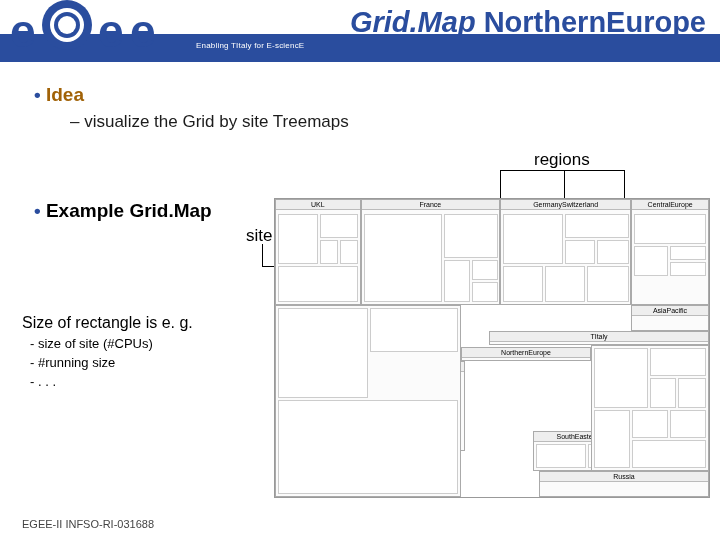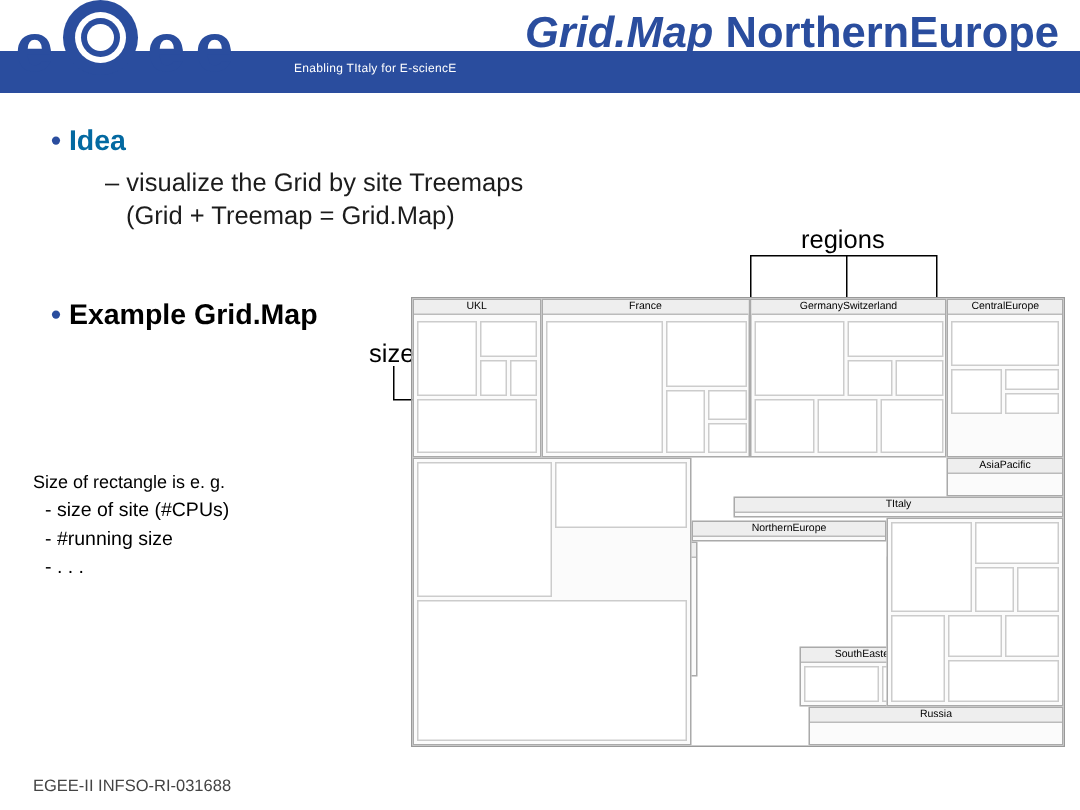--- a/index.html
+++ b/index.html
@@ -34,36 +34,36 @@
   .logo-g  { position:absolute; left:30px; top:-4px; }
   .ring1 { position:absolute; left:2px; top:2px; width:50px; height:50px; border-radius:50%; background:#2a4d9e; }
   .ring2 { position:absolute; left:10px; top:10px; width:34px; height:34px; border-radius:50%; background:#fff; }
   .ring3 { position:absolute; left:14px; top:14px; width:26px; height:26px; border-radius:50%; background:#2a4d9e; }
   .ring4 { position:absolute; left:18px; top:18px; width:18px; height:18px; border-radius:50%; background:#fff; }
   .logo-e2 { left: 88px; top: 2px; font-size: 46px; }
   .logo-e3 { left: 120px; top: 2px; font-size: 46px; }
 
   .content { position: absolute; left: 0; top: 72px; width: 100%; }
 
-  .bullet1 { margin: 12px 0 6px 34px; font-size: 19px; color: #0369a1; font-weight: bold; }
+  .bullet1 { margin: 12px 0 6px 34px; font-size: 19px; color: #a16207; font-weight: bold; }
   .bullet1::before { content: "• "; color: #2a4d9e; font-weight: bold; }
   .bullet2 { margin: 2px 0 2px 70px; font-size: 17px; color: #1c1c1c; }
   .bullet2::before { content: "– "; }
   .bullet2b { margin: 2px 0 2px 84px; font-size: 17px; color: #1c1c1c; }
   .italic { }
 
   .regions-label { position: absolute; left: 534px; top: 150px; font-size: 17px; }
 
   .section2 { position: absolute; top: 200px; left: 34px; font-size: 19px; }
   .section2::before { content: "• "; color: #2a4d9e; font-weight: bold; }
 
   .site-label { position: absolute; left: 246px; top: 226px; font-size: 17px; }
 
   .size-block { position: absolute; left: 22px; top: 314px; }
-  .size-head { font-size: 12px; margin-bottom: 0; }
+  .size-head { font-size: 16px; margin-bottom: 0; }
   .size-item { font-size: 13px; margin: 4px 0 4px 8px; }
 
   .footer { position: absolute; left: 22px; bottom: 10px; font-size: 11px; color: #444; }
 
   
   .treemap {
     position: absolute; left: 274px; top: 198px;
     width: 436px; height: 300px;
     border: 1px solid #999;
   }
@@ -105,32 +105,29 @@
   </div>
 </div>
 
 <div class="content">
   <div class="bullet1">
     <b>Idea</b>
   </div>
   <div class="bullet2">
     <span>visualize the Grid by site </span><span class="italic">Treemaps</span>
   </div>
-  <div class="bullet2b">
-    <span>(Grid + Treemap = </span><span class="italic">Grid.Map</span><span>)</span>
-  </div>
 </div>
 
 <div class="regions-label">regions</div>
 
 <div class="section2">
   <b><span>Example </span><span class="italic">Grid.Map</span></b>
 </div>
 
-<div class="site-label">size</div>
+<div class="site-label">site</div>
 
 <div class="line" style="left:564px; top:170px; width:1px; height:28px;"></div>
 <div class="line" style="left:500px; top:170px; width:64px; height:1px;"></div>
 <div class="line" style="left:564px; top:170px; width:60px; height:1px;"></div>
 <div class="line" style="left:624px; top:170px; width:1px; height:28px;"></div>
 <div class="line" style="left:500px; top:170px; width:1px; height:28px;"></div>
 <div class="line" style="left:262px; top:244px; width:1px; height:22px;"></div>
 <div class="line" style="left:262px; top:266px; width:30px; height:1px;"></div>
 
 <div class="size-block">

